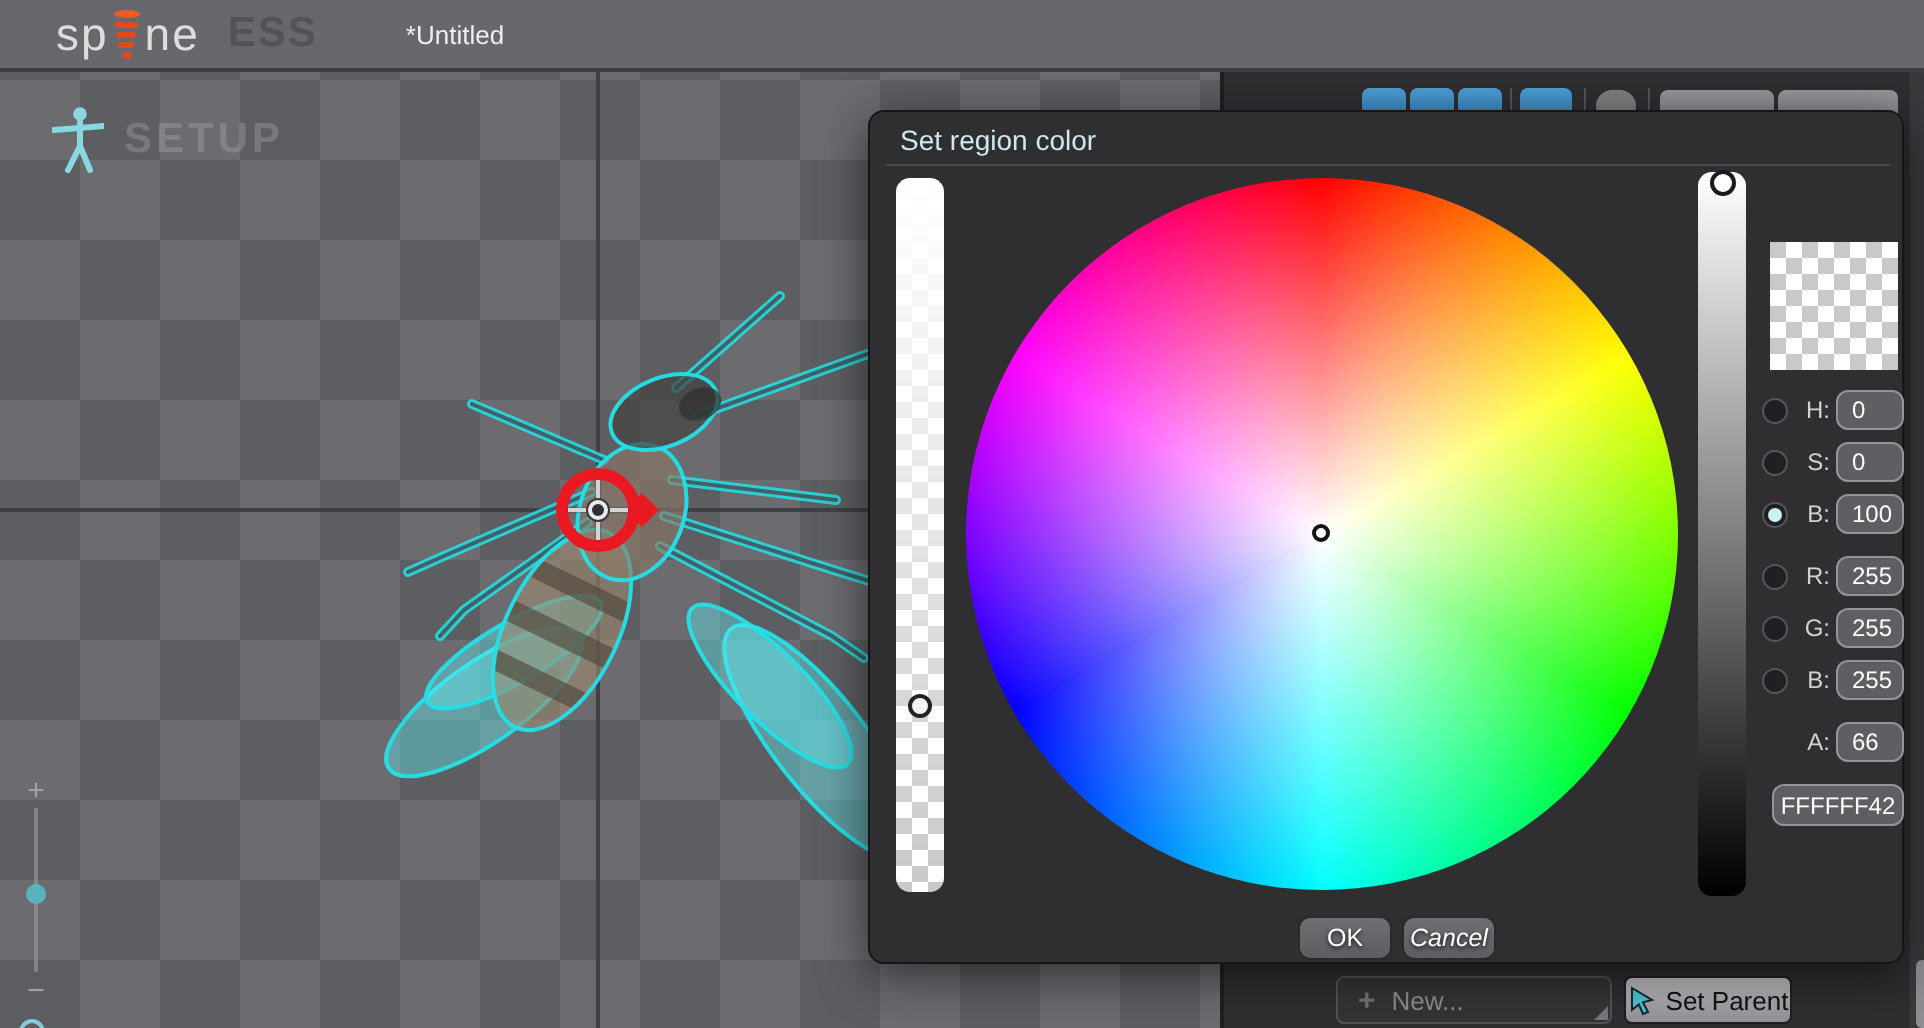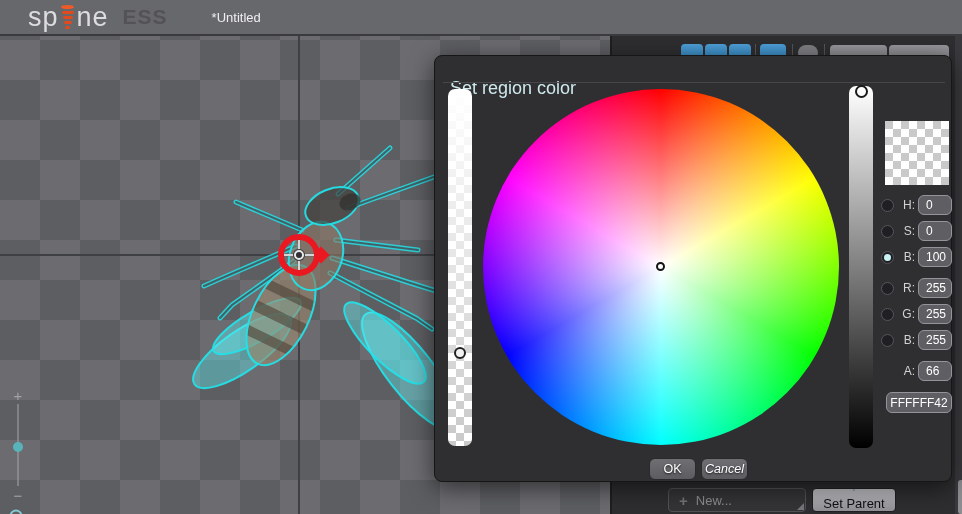--- a/index.html
+++ b/index.html
@@ -3,21 +3,21 @@
 <meta charset="utf-8">
 <style>
   html,body{margin:0;padding:0;background:#1d1d1f;}
   *{box-sizing:border-box;font-family:"Liberation Sans","DejaVu Sans",sans-serif;}
   #stage{position:relative;width:962px;height:514px;overflow:hidden;background:#2e2e30;}
 
   
   .topbar{position:absolute;left:0;top:0;width:962px;height:36px;background:#67686c;
           border-bottom:2px solid #3b3b3f;z-index:50;display:flex;align-items:center;}
   .logo{display:flex;align-items:center;margin-left:28px;}
-  .logo .ltxt{font-size:27px;color:#dddde0;letter-spacing:1px;line-height:1;}
+  .logo .ltxt{font-size:23px;color:#dddde0;letter-spacing:1px;line-height:1;}
   .spine-discs{display:flex;flex-direction:column;align-items:center;justify-content:center;
                width:16px;height:24px;margin:0 1px;gap:2px;}
   .spine-discs i{display:block;height:3px;border-radius:2px;background:#e04a1e;}
   .spine-discs i:nth-child(1){width:13px;background:#ef512200;}
   .d1{width:4px;height:4px!important;border-radius:50%!important;background:#f05a26!important;}
   .d2{width:12px;} .d3{width:10px;} .d4{width:8px;} .d5{width:5px;}
   .edition{font-size:21px;font-weight:bold;color:#525257;margin-left:14px;letter-spacing:1px;}
   .doc-title{font-size:13px;color:#eeeef1;margin-left:44px;text-align:center;}
 
   
@@ -66,27 +66,27 @@
 
   .new-btn{position:absolute;left:56px;top:452px;width:138px;height:24px;background:#343437;
            border:1px solid #525257;border-radius:4px;display:flex;align-items:center;
            color:#8d8d91;font-size:13px;overflow:hidden;}
   .new-plus{margin:0 8px 0 10px;font-size:15px;color:#747478;font-weight:bold;}
   .new-corner{position:absolute;right:1px;bottom:1px;width:0;height:0;
               border-left:7px solid transparent;border-bottom:7px solid #77777b;}
   .setparent-btn{position:absolute;left:200px;top:452px;width:84px;height:24px;border-radius:4px;
                  background:linear-gradient(#c3c3c7,#909095);border:1px solid #202023;
                  display:flex;align-items:center;justify-content:center;gap:5px;
-                 color:#101012;font-size:13px;flex-direction:column;}
+                 color:#101012;font-size:13px;}
 
   
   .dialog{position:absolute;left:434px;top:55px;width:518px;height:427px;background:#2f2f31;
           border:1px solid #161617;border-radius:8px;z-index:10;
           box-shadow:0 6px 24px rgba(0,0,0,0.55);}
-  .dlg-title{position:absolute;left:15px;top:6px;font-size:18px;color:#cde9ed;margin-top:16px;}
+  .dlg-title{position:absolute;left:15px;top:6px;font-size:14px;color:#cde9ed;}
   .dlg-sep{position:absolute;left:8px;top:26px;width:502px;height:1px;background:#47474a;}
 
   .checker{background-image:repeating-conic-gradient(#ffffff 0% 25%, #c9c9c9 25% 50%);
            background-size:16px 16px;}
   .alpha-slider{position:absolute;left:13px;top:33px;width:24px;height:357px;border-radius:7px;
     background-image:linear-gradient(to bottom,#ffffff 0%, rgba(255,255,255,0) 100%),
                      repeating-conic-gradient(#ffffff 0% 25%, #c9c9c9 25% 50%);
     background-size:auto,16px 16px;}
   .alpha-handle{position:absolute;left:19px;top:291px;width:12px;height:12px;border-radius:50%;
                 background:#f2f2f2;border:2px solid #222;}
@@ -120,20 +120,32 @@
 </style>
 </head>
 <body>
 
 <div id="stage">
 
   <div class="viewport">
     <div class="axis-v"></div>
     <div class="axis-h"></div>
 
+    <div class="setup-badge">
+      <svg width="26" height="36" viewBox="0 0 26 36">
+        <g stroke="#8ad8df" stroke-width="3" stroke-linecap="round" fill="#8ad8df">
+          <circle cx="14" cy="5" r="3.4" stroke="none"></circle>
+          <path d="M14 9 L14 21" fill="none"></path>
+          <path d="M1 13 L26 11" fill="none"></path>
+          <path d="M14 21 L8 33" fill="none"></path>
+          <path d="M14 21 L19 33" fill="none"></path>
+        </g>
+      </svg>
+      <span class="setup-label">SETUP</span>
+    </div>
 
     <svg style="position:absolute;left:180px;top:92px;" width="310" height="310" viewBox="0 0 310 310">
 
       <g fill="none" stroke-linecap="round">
         <g stroke="rgba(35,224,232,0.85)" stroke-width="5">
           <path d="M116,118 L42,150 L24,158"></path>
           <path d="M114,133 L52,177 L40,190"></path>
           <path d="M122,102 L56,74"></path>
           <path d="M152,130 L240,158 L266,166"></path>
           <path d="M150,145 L236,190 L252,201"></path>

